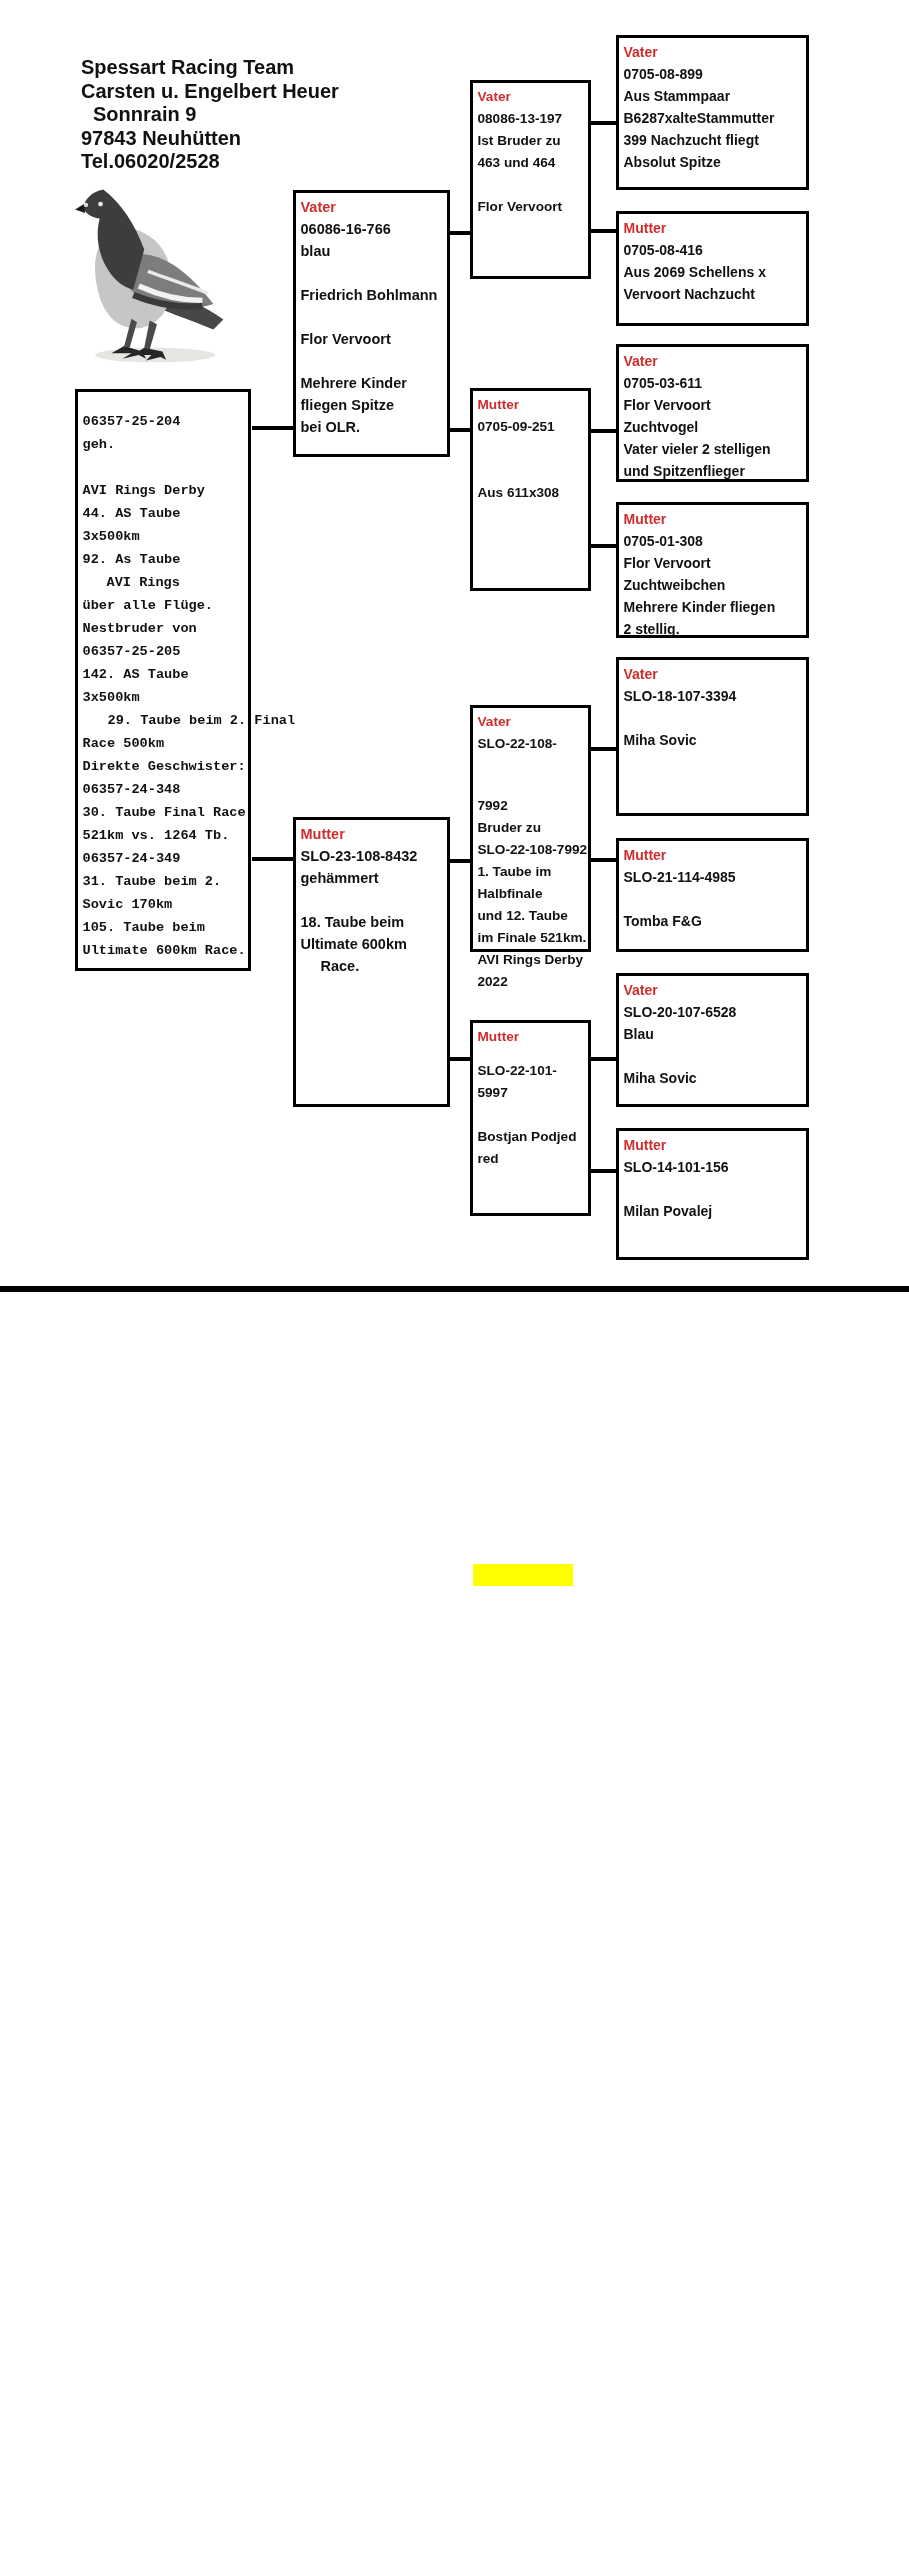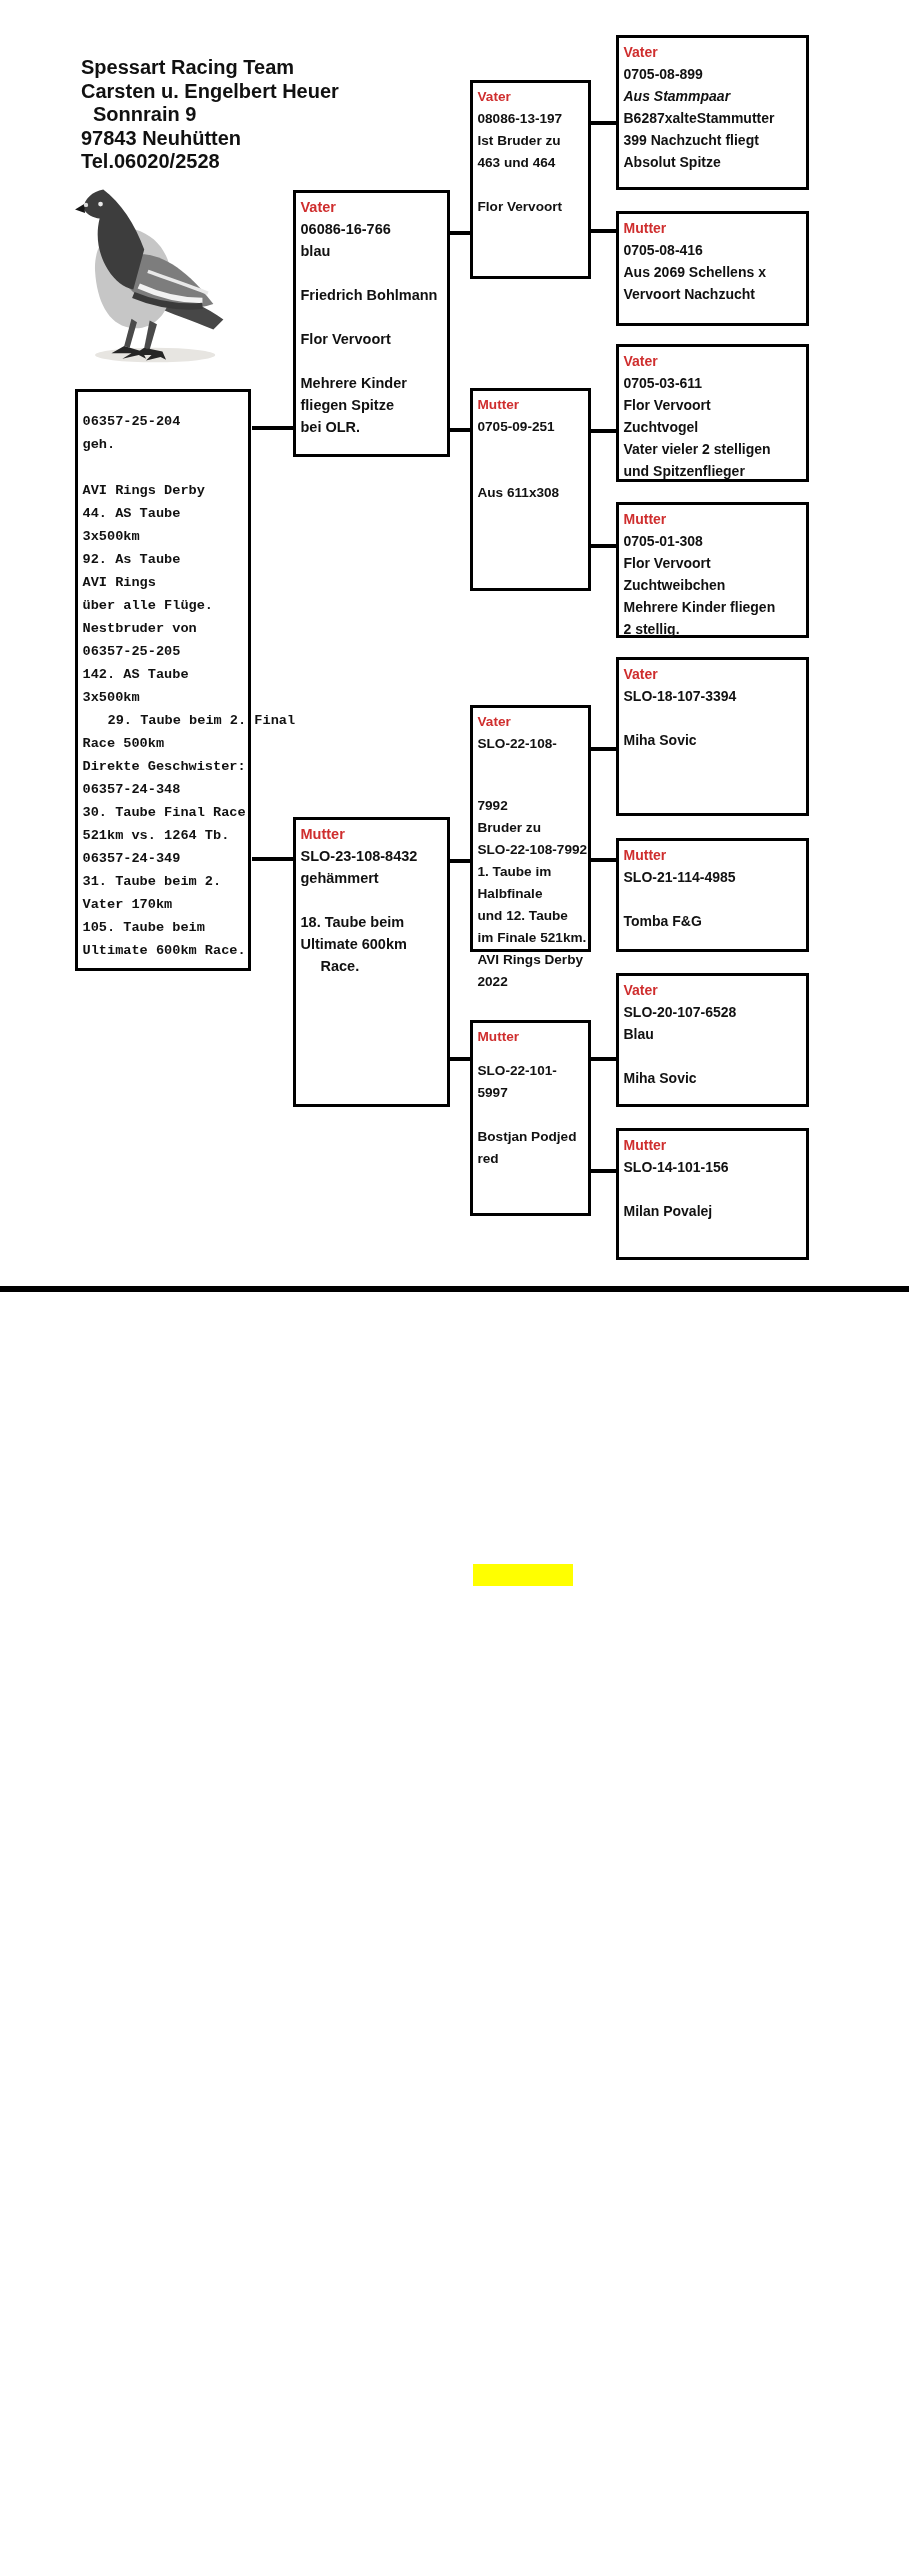--- a/index.html
+++ b/index.html
@@ -54,35 +54,35 @@
 
   <div id="tree">
       <div class="pbox" style="left: 75px; top: 389px; width: 176px; height: 582px; font-size: 13.6px; padding-top: 18px; font-family: Liberation Mono, monospace;">
         <div class="ln" style="height: 23px; line-height: 23px;">06357-25-204</div>
         <div class="ln" style="height: 23px; line-height: 23px;">geh.</div>
         <div class="ln" style="height: 23px; line-height: 23px;">&nbsp;</div>
         <div class="ln" style="height: 23px; line-height: 23px;">AVI Rings Derby</div>
         <div class="ln" style="height: 23px; line-height: 23px;">44. AS Taube</div>
         <div class="ln" style="height: 23px; line-height: 23px;">3x500km</div>
         <div class="ln" style="height: 23px; line-height: 23px;">92. As Taube</div>
-        <div class="ln" style="height: 23px; line-height: 23px;">AVI Rings</div>
+        <div class="ln" style="height: 23px; line-height: 23px; margin-left: 24px;">AVI Rings</div>
         <div class="ln" style="height: 23px; line-height: 23px;">über alle Flüge.</div>
         <div class="ln" style="height: 23px; line-height: 23px;">Nestbruder von</div>
         <div class="ln" style="height: 23px; line-height: 23px;">06357-25-205</div>
         <div class="ln" style="height: 23px; line-height: 23px;">142. AS Taube</div>
         <div class="ln" style="height: 23px; line-height: 23px;">3x500km</div>
         <div class="ln" style="height: 23px; line-height: 23px; margin-left: 25px;">29. Taube beim 2. Final</div>
         <div class="ln" style="height: 23px; line-height: 23px;">Race 500km</div>
         <div class="ln" style="height: 23px; line-height: 23px;">Direkte Geschwister:</div>
         <div class="ln" style="height: 23px; line-height: 23px;">06357-24-348</div>
         <div class="ln" style="height: 23px; line-height: 23px;">30. Taube Final Race</div>
         <div class="ln" style="height: 23px; line-height: 23px;">521km vs. 1264 Tb.</div>
         <div class="ln" style="height: 23px; line-height: 23px;">06357-24-349</div>
         <div class="ln" style="height: 23px; line-height: 23px;">31. Taube beim 2.</div>
-        <div class="ln" style="height: 23px; line-height: 23px;">Vater 170km</div>
+        <div class="ln" style="height: 23px; line-height: 23px;">Sovic 170km</div>
         <div class="ln" style="height: 23px; line-height: 23px;">105. Taube beim</div>
         <div class="ln" style="height: 23px; line-height: 23px;">Ultimate 600km Race.</div>
       </div>
       <div class="pbox" style="left: 293px; top: 190px; width: 157px; height: 267px; font-size: 14.5px; padding-top: 2.7px;">
         <div class="ln role" style="height: 22px; line-height: 22px;">Vater</div>
         <div class="ln" style="height: 22px; line-height: 22px;">06086-16-766</div>
         <div class="ln" style="height: 22px; line-height: 22px;">blau</div>
         <div class="ln" style="height: 22px; line-height: 22px;">&nbsp;</div>
         <div class="ln" style="height: 22px; line-height: 22px;">Friedrich Bohlmann</div>
         <div class="ln" style="height: 22px; line-height: 22px;">&nbsp;</div>
@@ -133,21 +133,21 @@
         <div class="ln role" style="height: 22px; line-height: 22px;">Mutter</div>
         <div class="ln" style="height: 22px; line-height: 22px; margin-top: 12px;">SLO-22-101-</div>
         <div class="ln" style="height: 22px; line-height: 22px;">5997</div>
         <div class="ln" style="height: 22px; line-height: 22px;">&nbsp;</div>
         <div class="ln" style="height: 22px; line-height: 22px;">Bostjan Podjed</div>
         <div class="ln" style="height: 22px; line-height: 22px;">red</div>
       </div>
       <div class="pbox" style="left: 616px; top: 35px; width: 193px; height: 155px; font-size: 14px; padding-top: 2.7px;">
         <div class="ln role" style="height: 22px; line-height: 22px;">Vater</div>
         <div class="ln" style="height: 22px; line-height: 22px;">0705-08-899</div>
-        <div class="ln" style="height: 22px; line-height: 22px; font-style: italic;">Aus Stammpaar</div>
+        <div class="ln" style="height: 22px; line-height: 22px;">Aus Stammpaar</div>
         <div class="ln" style="height: 22px; line-height: 22px;">B6287xalteStammutter</div>
         <div class="ln" style="height: 22px; line-height: 22px;">399 Nachzucht fliegt</div>
         <div class="ln" style="height: 22px; line-height: 22px;">Absolut Spitze</div>
       </div>
       <div class="pbox" style="left: 616px; top: 211px; width: 193px; height: 115px; font-size: 14px; padding-top: 2.7px;">
         <div class="ln role" style="height: 22px; line-height: 22px;">Mutter</div>
         <div class="ln" style="height: 22px; line-height: 22px;">0705-08-416</div>
         <div class="ln" style="height: 22px; line-height: 22px;">Aus 2069 Schellens x</div>
         <div class="ln" style="height: 22px; line-height: 22px;">Vervoort Nachzucht</div>
       </div>

